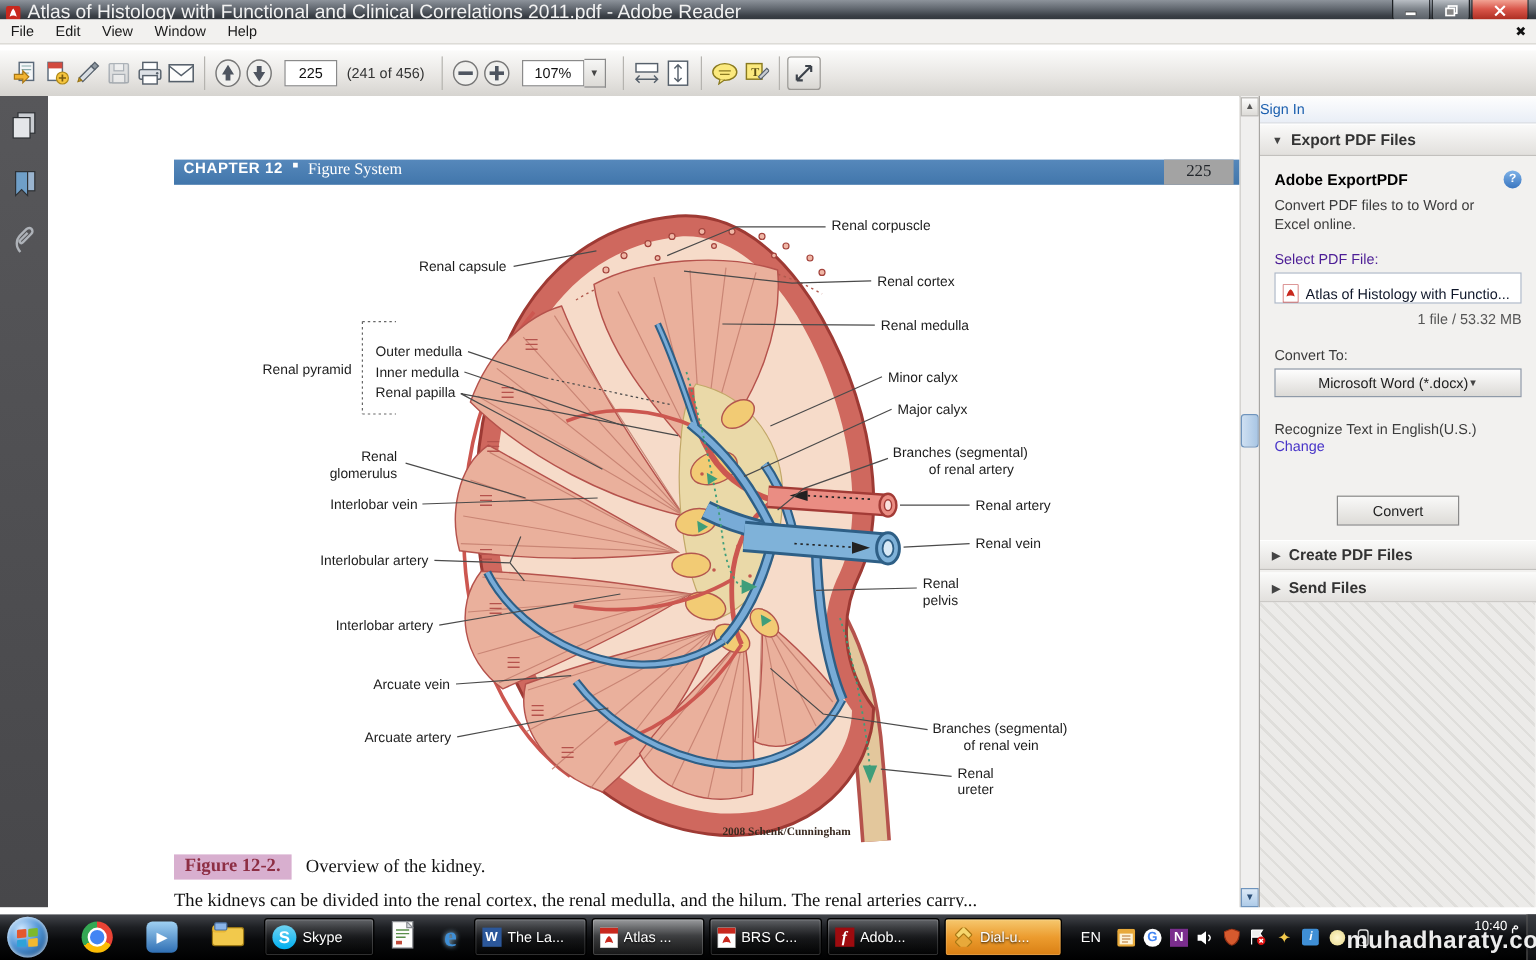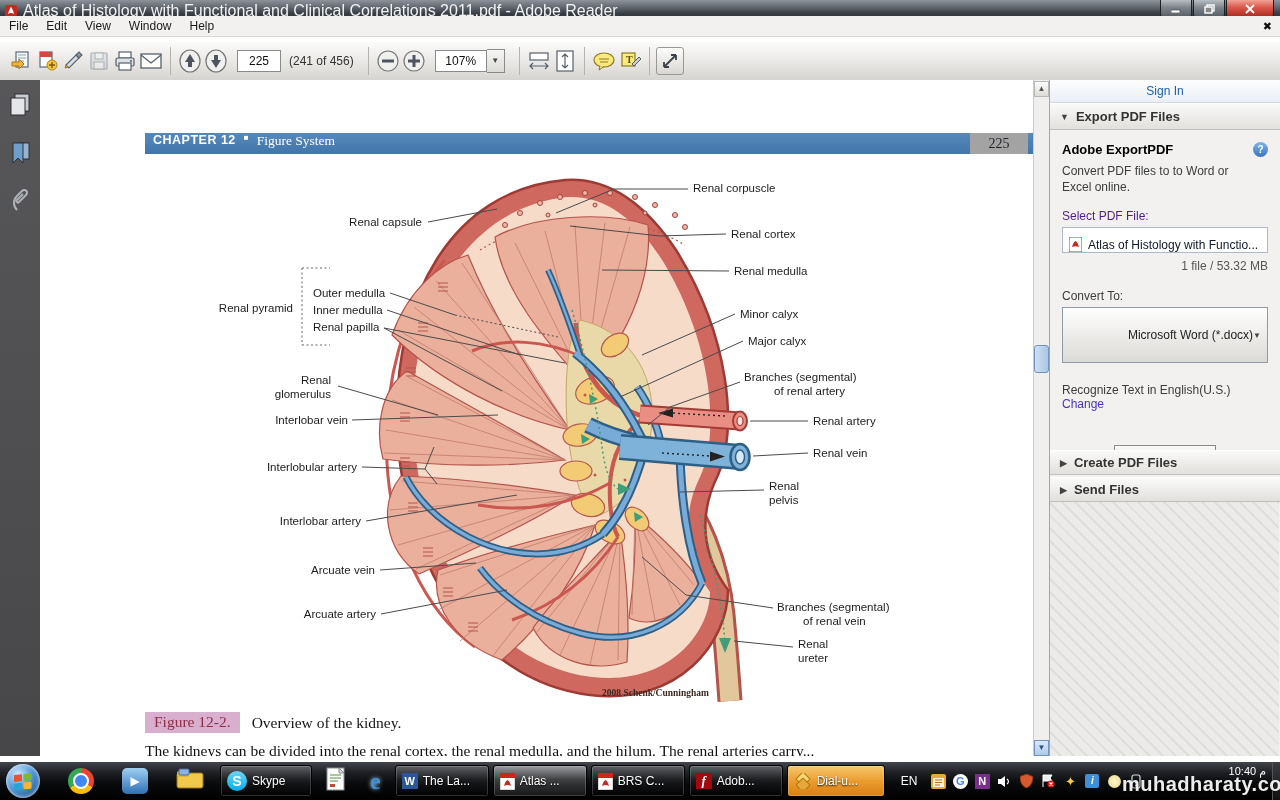--- a/index.html
+++ b/index.html
@@ -36,47 +36,47 @@
   .sidebar{left:0;top:80px;width:40px;height:676px;background:linear-gradient(#57575a,#47474a);
     display:flex;flex-direction:column;align-items:center;gap:22px;padding-top:12px;box-sizing:border-box}
   
   .docarea{left:40px;top:80px;width:993px;height:676px;background:#fff;overflow:hidden}
   .chapterbar{left:105px;top:53px;width:902px;height:21px;background:linear-gradient(#5688bb,#4176ab);
     color:#fff;display:flex;font-size:12.5px}
   .pagenumbox{left:930px;top:53px;width:58px;height:21px;background:#a3a3a3;color:#22262b;
     font-family:"Liberation Serif",serif;font-size:14px;text-align:center;line-height:21px}
   .figcaption{left:105px;top:632px;display:flex;align-items:center;
     font-family:"Liberation Serif",serif;font-size:15.5px;color:#141414}
-  .figlabel{background:#d8afcf;color:#8d2e44;font-weight:normal;padding:1px 9px 2px 9px;margin-right:12px}
+  .figlabel{background:#d8afcf;color:#8d2e44;font-weight:bold;padding:1px 9px 2px 9px;margin-right:12px}
   .bodytext{left:105px;top:662px;width:880px;font-family:"Liberation Serif",serif;
     font-size:15.5px;color:#111;white-space:nowrap}
   
   .fig text{font-family:"Liberation Sans",sans-serif;font-size:11.5px;fill:#1c1c1c}
   .fig .leader{stroke:#4a4a4a;stroke-width:1;fill:none}
   .fig .dotted{stroke-dasharray:2,2.5}
   .fig .stripe{stroke:#c47e6e;stroke-width:1;opacity:.85}
   .fig .pyr{fill:#eab09c;stroke:#b5524c;stroke-width:1.2}
   
   .vscroll{left:1033px;top:80px;width:16px;height:676px;background:#f0efee;border-left:1px solid #cfcdc9;box-sizing:border-box}
   .scrollarrow{position:absolute;left:1px;width:13px;height:14px;background:linear-gradient(#fdfdfd,#dddbd7);
     border:1px solid #b9b7b3;color:#555;font-size:8px;text-align:center;line-height:13px}
   .thumb{position:absolute;left:1px;top:345px;width:13px;height:26px;border-radius:3px;
     background:linear-gradient(90deg,#cfe0f2,#a9c6e4);border:1px solid #6f94bd}
   
   .panel{left:1049px;top:80px;width:231px;height:676px;background:#f2f1ef;border-left:1px solid #a7a5a2;box-sizing:border-box}
-  .signinrow{height:22px;background:linear-gradient(#fefefe,#e9eef6);display:flex;justify-content:center;
+  .signinrow{height:22px;background:linear-gradient(#fefefe,#e9eef6);display:flex;justify-content:flex-start;
     align-items:center;font-size:12px;color:#1b5fae;border-bottom:1px solid #d4d9e2}
   .sechdr{height:25px;background:linear-gradient(#fafaf9,#e2e0dd);border-top:1px solid #fff;
     border-bottom:1px solid #c2c0bd;display:flex;align-items:center;font-size:13px;font-weight:bold;color:#333}
   .sechdr .tri{font-size:9px;color:#444;margin:0 7px 0 10px}
   .pbody{padding:12px 12px 0 12px;font-size:12px;color:#3c3c3c}
   .filebox{margin-top:4px;height:24px;border:1px solid #aeb8c6;background:#fff;display:flex;
     align-items:flex-end;padding:0 6px;font-size:12px;color:#0f172a}
   .dropdown{margin-top:4px;height:22px;border:1px solid #8f9aa8;background:linear-gradient(#fefefe,#dcdad6);
-    display:flex;align-items:center;font-size:12px;color:#222;padding:16px 6px;justify-content:flex-end}
+    display:flex;align-items:center;font-size:12px;color:#222;padding:0 6px;justify-content:center}
   .convertbtn{margin:34px auto 0 auto;display:block;width:102px;height:25px;
     background:linear-gradient(#f9f9f8,#dddbd7);border:1px solid #8a8a8a;font-size:12px;color:#222}
   .hatch{position:absolute;left:0;top:422px;width:229px;height:254px;
     background:repeating-linear-gradient(45deg,#eceBe9 0 7px,#dfdedb 7px 9px)}
   
   .taskbar{left:0;top:762px;width:1280px;height:38px;
     background:linear-gradient(#43464c 0%,#1e2024 28%,#0a0b0d 55%,#000 100%);display:flex;align-items:center}
   .tbtn{height:30px;margin:0 2px;border:1px solid #000;border-radius:3px;display:flex;align-items:center;
     padding:0 6px;background:linear-gradient(rgba(255,255,255,.22),rgba(255,255,255,.06) 45%,rgba(0,0,0,.25));
     box-shadow:inset 0 0 0 1px rgba(255,255,255,.18);color:#fff;font-size:12px;gap:5px}

